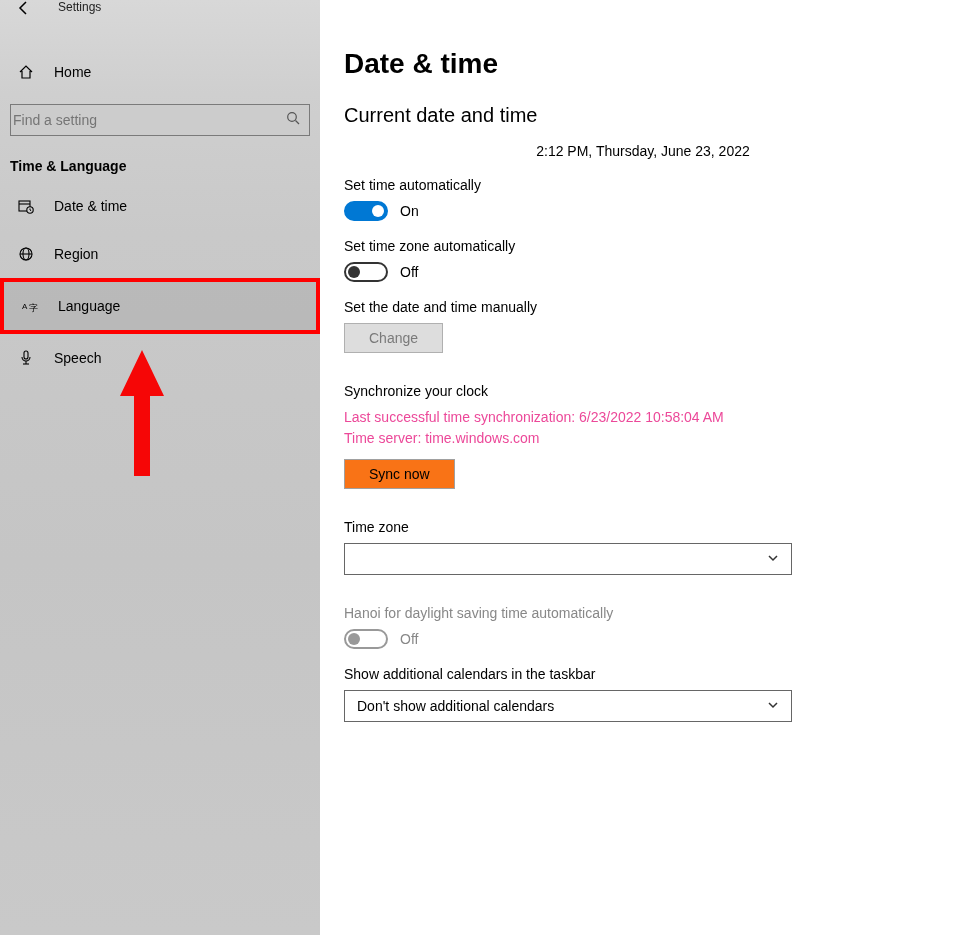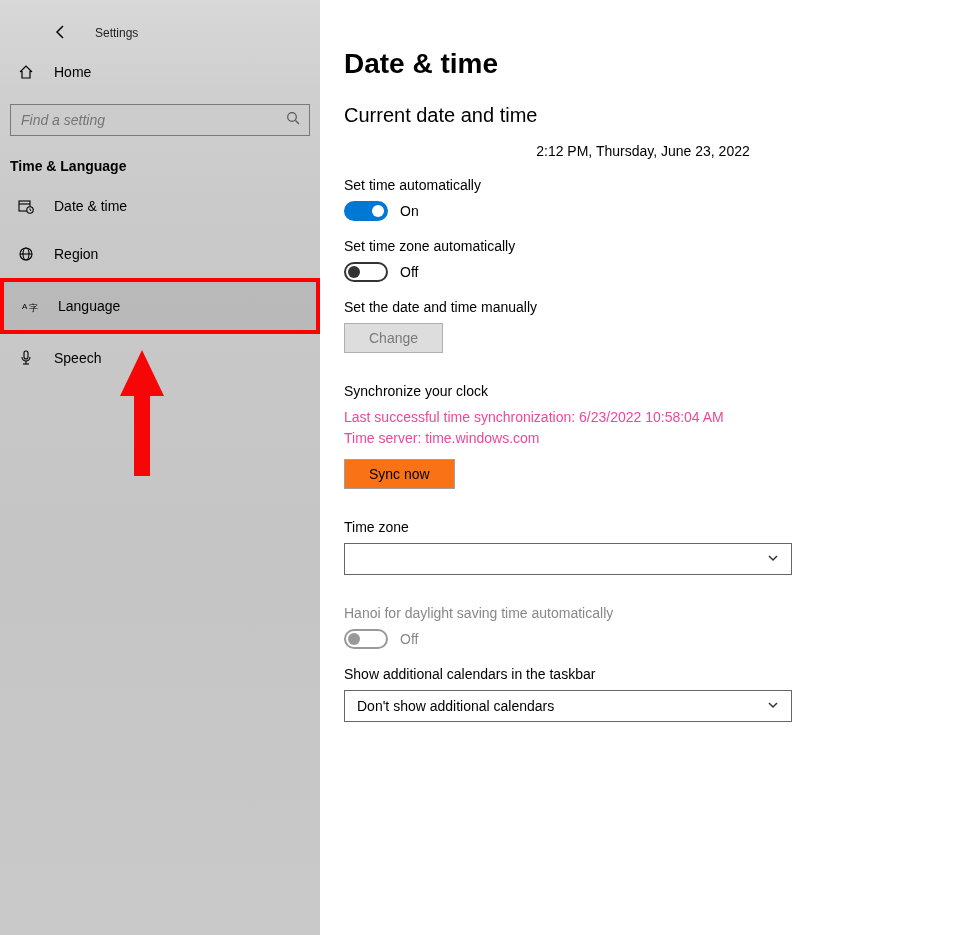--- a/index.html
+++ b/index.html
@@ -1,25 +1,25 @@
 <!DOCTYPE html>
 <html><head>
 <meta charset="utf-8">
 <style>
   * { box-sizing: border-box; margin: 0; padding: 0; font-family: "Segoe UI", -apple-system, BlinkMacSystemFont, sans-serif; }
   body { width: 966px; height: 935px; display: flex; background: #fff; color: #000; overflow: hidden; }
 
   
   .sidebar { width: 320px; height: 100%; background: linear-gradient(180deg, #d8d8d8 0%, #cfcfcf 10%, #c9c9c9 25%, #c5c5c5 60%, #c9c9c9 100%); position: relative; }
-  .titlebar { display: flex; align-items: flex-end; height: 40px; padding-left: 16px; font-size: 12px; color: #222; margin-left: 37px; }
+  .titlebar { display: flex; align-items: flex-start; height: 40px; padding-left: 16px; font-size: 12px; color: #222; }
   .back-arrow { width: 16px; height: 16px; margin-right: 26px; display:flex; align-items:center; justify-content:center; cursor:pointer;}
   .home-row { display: flex; align-items: center; height: 40px; padding-left: 16px; margin-top: 12px; font-size:14px; cursor:pointer;}
   .home-row .icon-slot { width: 20px; display:flex; justify-content:center; margin-right:18px; }
   .search-wrap { margin: 12px 10px 0 10px; }
-  .search { width: 100%; height: 32px; border: 1px solid #7a7a7a; background: #ccc; padding: 0 36px 0 10px; font-size: 14px; color: #000000; position:relative;font-style:italic;}
+  .search { width: 100%; height: 32px; border: 1px solid #7a7a7a; background: #ccc; padding: 0 36px 0 2px; font-size: 14px; color: #000000; position:relative;}
   .search-container { position:relative; }
   .search-ico { position:absolute; right:10px; top:50%; transform:translateY(-50%); }
   .section-title { font-weight:600; font-size:14px; padding: 22px 10px 8px 10px; }
   .nav-item { display:flex; align-items:center; height:48px; padding-left:16px; font-size:14px; cursor:pointer;}
   .nav-item .icon-slot { width:20px; display:flex; justify-content:center; margin-right:18px;}
   .nav-item.active { background: rgba(0,0,0,0.07); }
   .highlight-box { border:4px solid #f00; position:relative; }
 
   
   .arrow-annot { position:absolute; left:118px; top:350px; pointer-events:none;}

